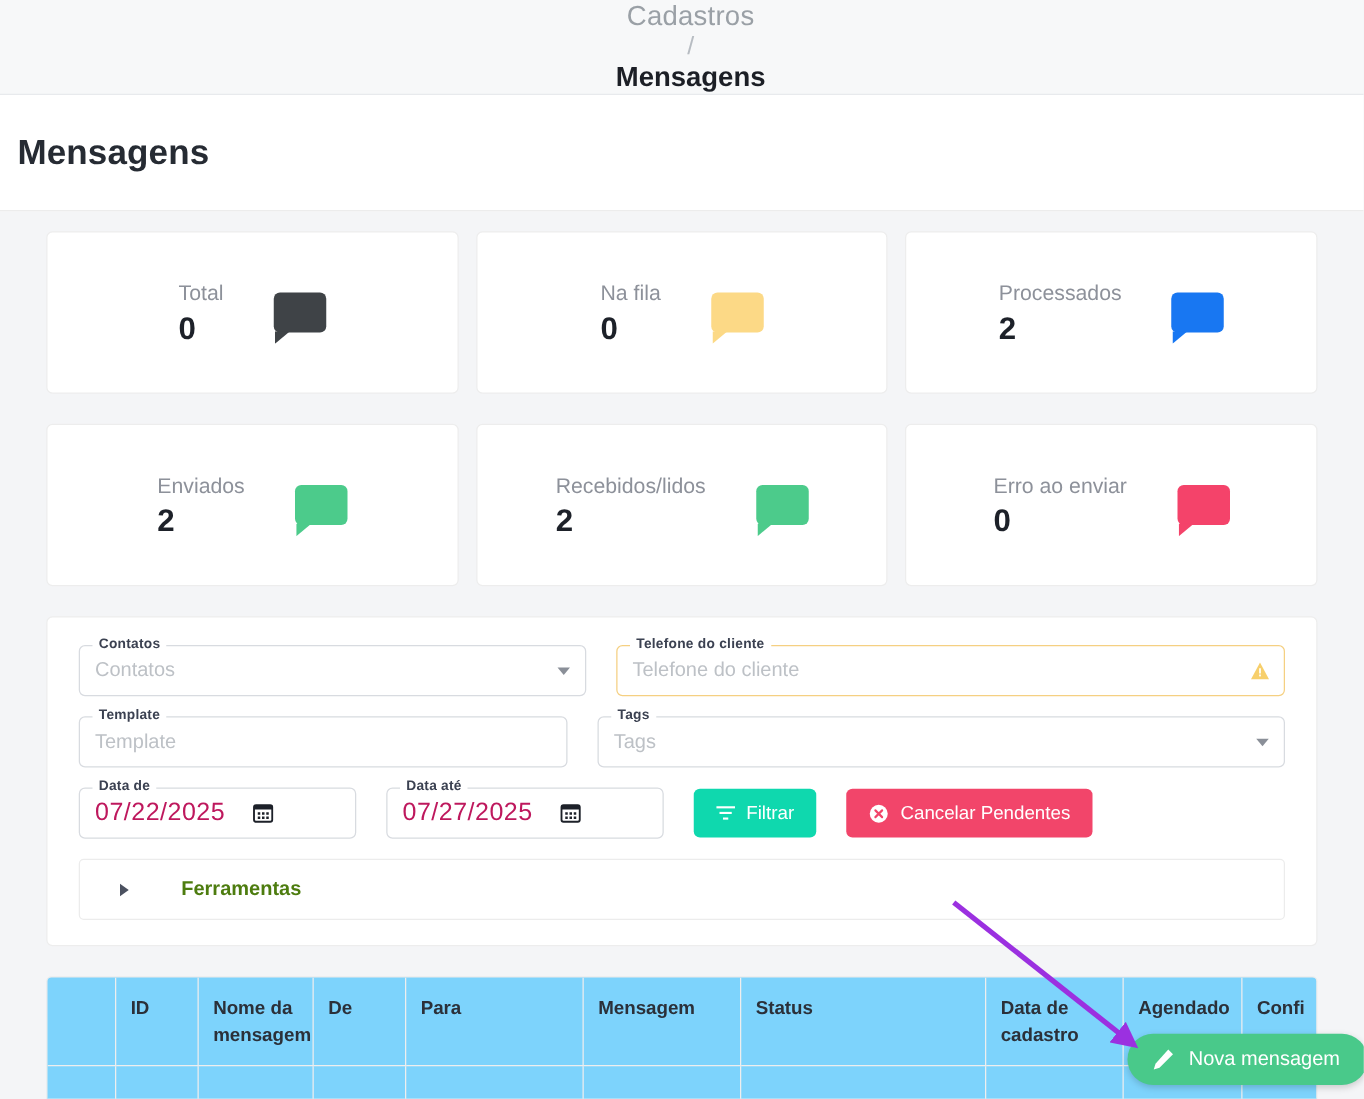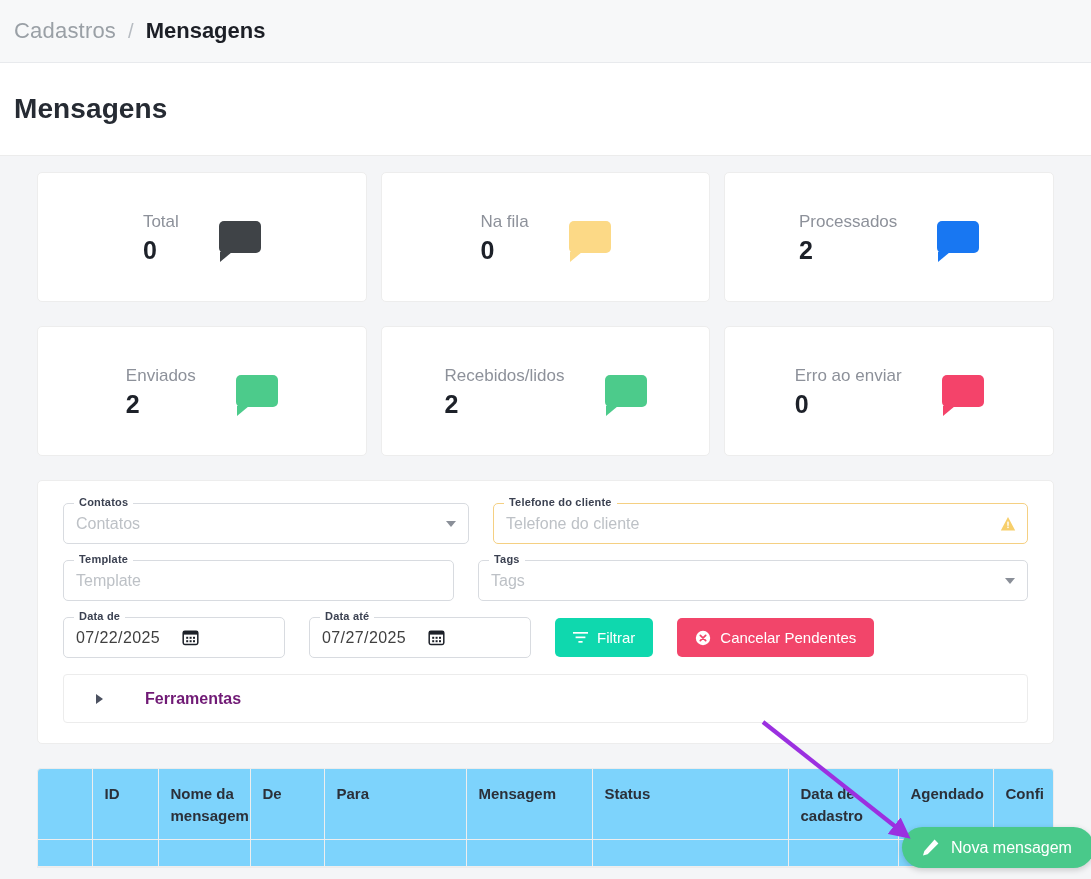--- a/index.html
+++ b/index.html
@@ -11,27 +11,28 @@
     height: 879px;
     background: #f4f5f7;
     font-family: "Liberation Sans", sans-serif;
     color: #3b4151;
     overflow: hidden;
     position: relative;
   }
 
   
   .breadcrumb-bar {
-    height: 63px;
+    height: 76px;
     background: #f7f8f9;
     border-bottom: 1px solid #e8eaed;
     display: flex;
     align-items: center;
     padding: 0 0 0 14px;
     box-sizing: border-box;
+    flex-direction: column;
   }
   .crumb {
     font-size: 22px;
     color: #9aa0a6;
     letter-spacing: .2px;
   }
   .crumb-sep {
     font-size: 20px;
     color: #b7bcc2;
     margin: 0 12px;
@@ -161,22 +162,22 @@
     font-weight: bold;
     color: #3b4151;
     letter-spacing: .2px;
   }
   .field.warn .field-label { color: #3b4151; }
   .field-ph {
     font-size: 16px;
     color: #bdc1c6;
   }
   .field-val {
-    font-size: 16px;
-    color: #404040;
+    font-size: 20px;
+    color: #be185d;
     letter-spacing: .4px;
   }
   .caret {
     position: absolute;
     right: 12px;
     top: 50%;
     transform: translateY(-50%);
     width: 0; height: 0;
     border-left: 5px solid transparent;
     border-right: 5px solid transparent;
@@ -247,21 +248,21 @@
   }
   .acc-arrow {
     width: 0; height: 0;
     border-top: 5px solid transparent;
     border-bottom: 5px solid transparent;
     border-left: 7px solid #4b5160;
     margin-right: 42px;
   }
   .acc-label {
     font-size: 16px;
-    color: #701a75;
+    color: #4d7c0f;
     font-weight: bold;
   }
 
   
   .table-wrap {
     margin: 24px 37px 0 37px;
     background: #7dd3fc;
     border: 1px solid #ececec;
     border-radius: 4px 4px 0 0;
     overflow: hidden;

